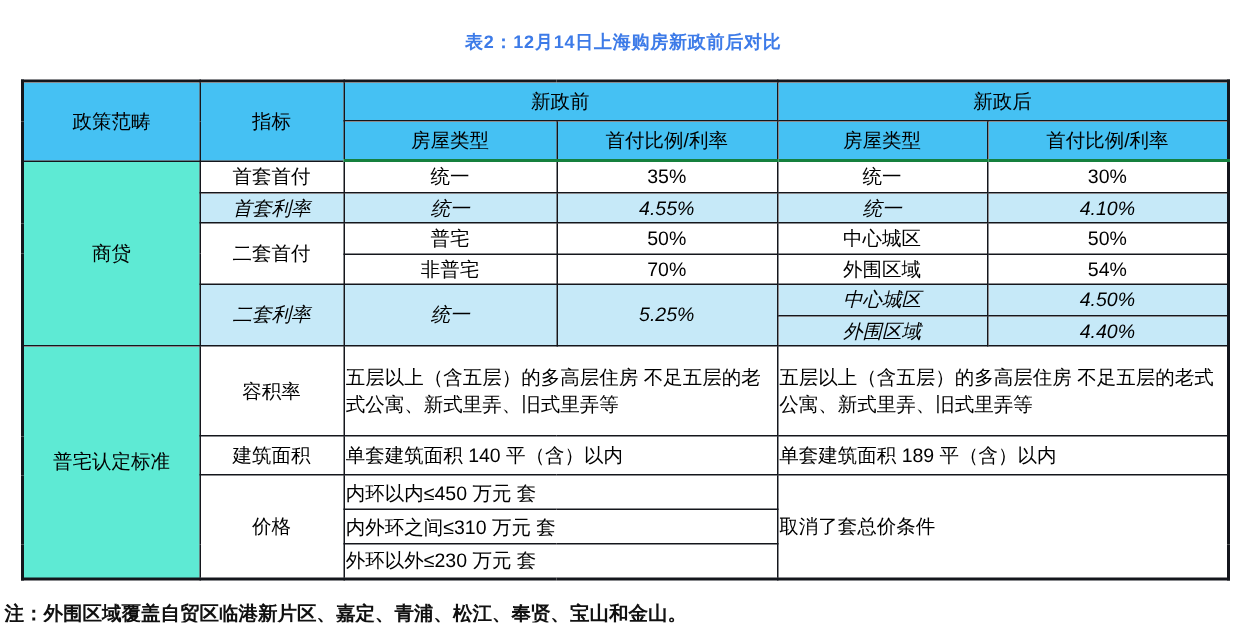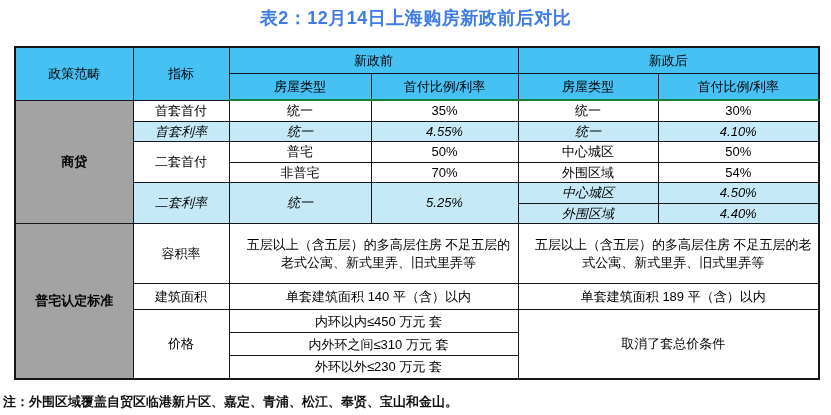--- a/index.html
+++ b/index.html
@@ -2,39 +2,39 @@
 <html><head>
 <meta charset="utf-8">
 <style>
   html, body { margin: 0; padding: 0; }
   body {
     width: 831px; height: 415px; background: #ffffff; overflow: hidden;
     font-family: "Liberation Sans", "DejaVu Sans", sans-serif;
     color: #000;
   }
   .title {
-    text-align: center; font-size: 18px; font-weight: bold;
-    color: #3D7BE8; padding-top: 6px; letter-spacing: 0.5px;
+    text-align: center; font-size: 12px; font-weight: bold;
+    color: #3D7BE8; padding-top: 20px; letter-spacing: 0.5px;
   }
   table.policy {
     border-collapse: collapse; table-layout: fixed;
     width: 804px; margin: 16px 0 0 14px;
     border: 2px solid #14161c;
   }
   .policy th, .policy td {
     border: 1px solid #14161c;
     font-size: 13px; text-align: center; vertical-align: middle;
     padding: 1px 3px; line-height: 1.35; overflow: hidden;
   }
   .policy thead th { background: #45C1F3; font-weight: normal; height: 23px; }
   .policy thead tr.h2 th { border-bottom: 2px solid #15803d; }
   tr.r { height: 20px; }
   td.shaded { background: #C6E9F8; font-style: italic; }
-  td.cat { background: #a3a3a3; font-weight: bold; padding: 0 19px; }
-  td.left { text-align: center; padding-left: 13px; }
+  td.cat { background: #5eead4; font-weight: normal; padding: 0 19px; }
+  td.left { text-align: left; padding-left: 1px; }
   tr.tall { height: 60px; }
   tr.mid { height: 26px; }
   tr.price { height: 23px; }
   .note {
     margin: 13px 0 15px 3px; font-size: 13px; font-weight: 600; color: #111;
   }
 </style>
 </head>
 <body>
 

